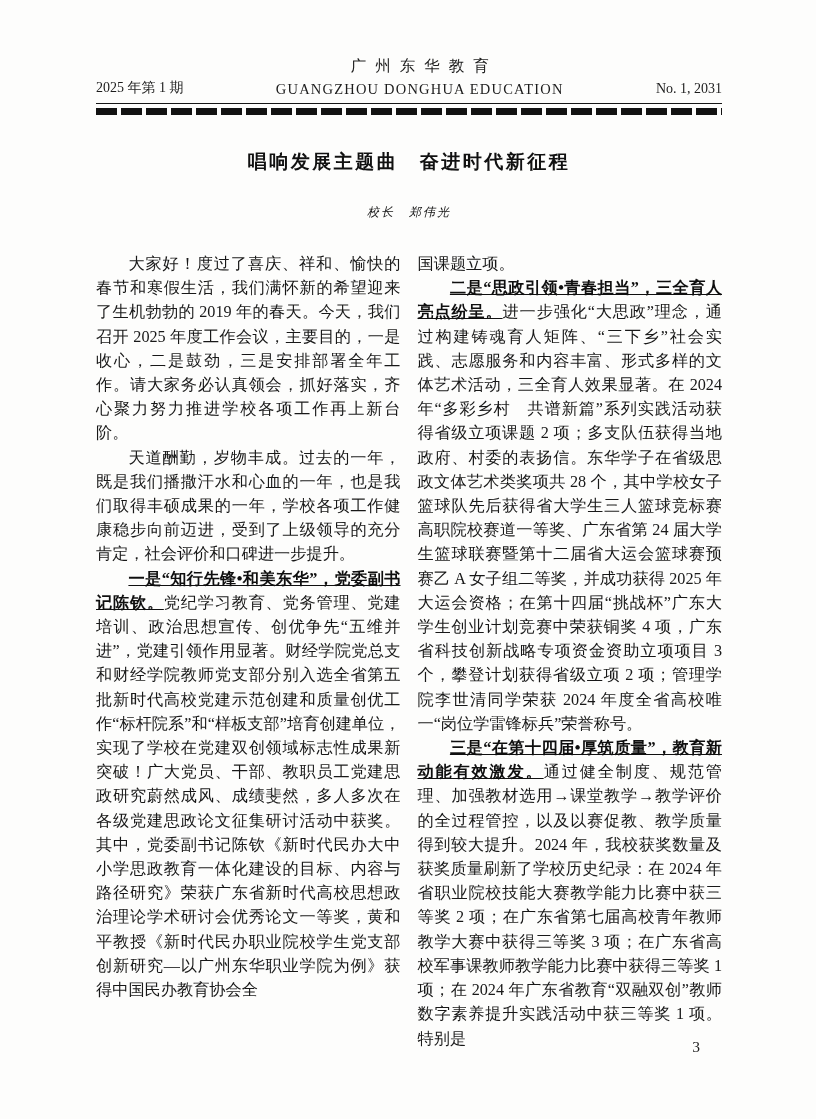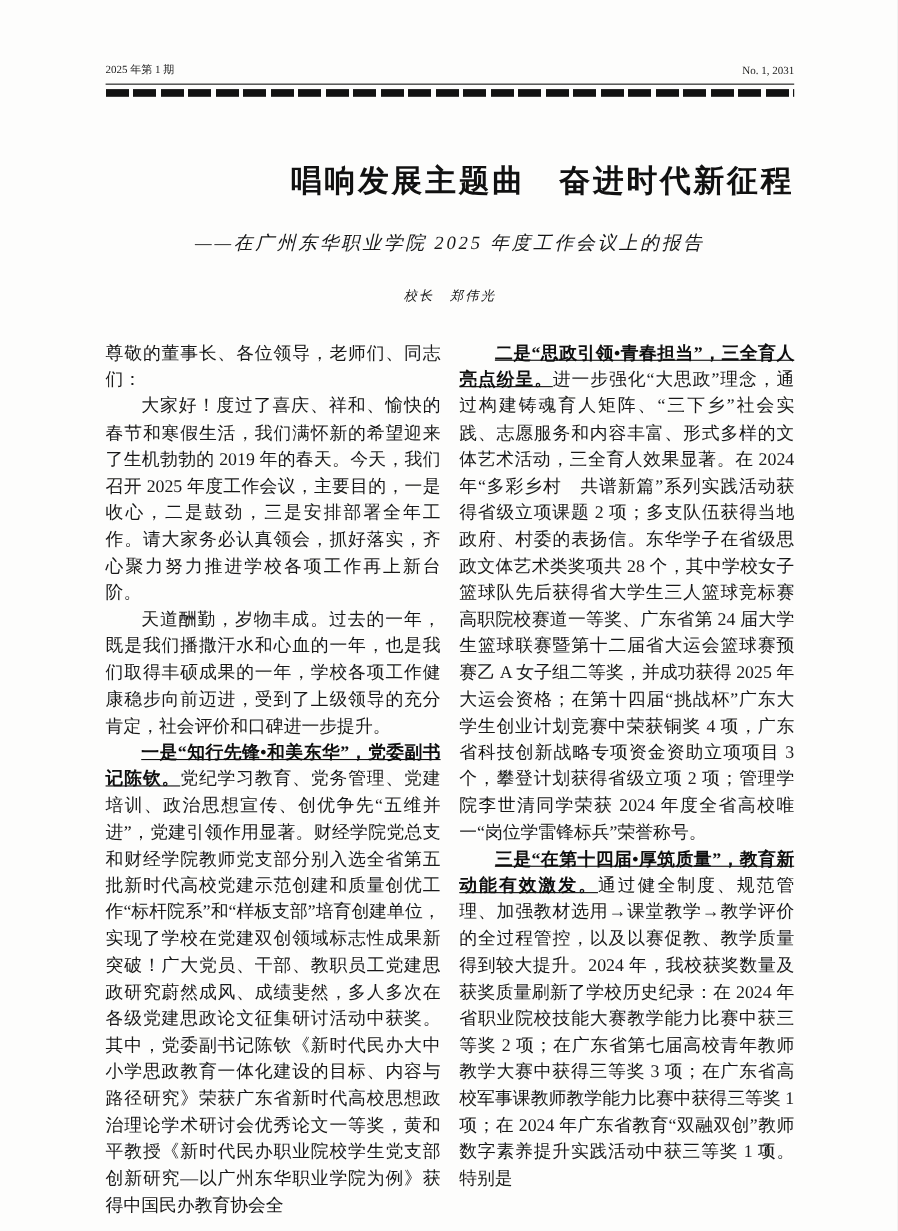--- a/index.html
+++ b/index.html
@@ -16,21 +16,21 @@
     padding: 56px 94px 0 96px;
     overflow: hidden;
   }
   
   .header-row {
     display: flex;
     justify-content: space-between;
     align-items: flex-end;
   }
   .issue {
-    font-size: 10px;
+    font-size: 14px;
     white-space: nowrap;
     padding-bottom: 1px;
   }
   .journal-center { text-align: center; flex: 1; }
   .journal-cn {
     font-size: 15.5px;
     letter-spacing: 9px;
     text-indent: 9px;
   }
   .journal-en {
@@ -43,25 +43,25 @@
     margin-top: 5px;
     border-top: 1.6px solid #161616;
   }
   .thick-rule {
     margin-top: 4px;
     height: 7px;
     background: repeating-linear-gradient(90deg, #121212 0px, #121212 21px, #fdfdfc 21px, #fdfdfc 25px);
   }
   
   .title {
-    margin-top: 58px;
-    text-align: right;
+    margin-top: 34px;
+    text-align: center;
     font-family: "Liberation Sans", "DejaVu Sans", sans-serif;
     font-weight: 700;
-    font-size: 28px;
+    font-size: 19px;
     letter-spacing: 2.5px;
     color: #111;
   }
   .subtitle {
     margin-top: 25px;
     text-align: center;
     font-size: 17px;
     font-style: italic;
     letter-spacing: 2.5px;
     color: #161616;
@@ -107,38 +107,41 @@
   }
 </style>
 </head>
 <body>
 
 <div class="page">
 
   <header>
     <div class="header-row">
       <div class="issue">2025 年第 1 期</div>
+      <div class="journal-center">
+        <div class="journal-cn">广州东华教育</div>
+        <div class="journal-en">GUANGZHOU DONGHUA EDUCATION</div>
+      </div>
       <div class="issue">No. 1, 2031</div>
     </div>
     <div class="thin-rule"></div>
     <div class="thick-rule"></div>
   </header>
 
   <h1 class="title">唱响发展主题曲　奋进时代新征程</h1>
-  <div class="subtitle">——在广州东华职业学院 2025 年度工作会议上的报告</div>
   <div class="author">校长　郑伟光</div>
 
   <main class="columns">
     <div class="col" id="col-left">
-        <p class="para">尊敬的董事长、各位领导，老师们、同志们：</p>
         <p class="para indent">大家好！度过了喜庆、祥和、愉快的春节和寒假生活，我们满怀新的希望迎来了生机勃勃的 2019 年的春天。今天，我们召开 2025 年度工作会议，主要目的，一是收心，二是鼓劲，三是安排部署全年工作。请大家务必认真领会，抓好落实，齐心聚力努力推进学校各项工作再上新台阶。</p>
         <p class="para indent">天道酬勤，岁物丰成。过去的一年，既是我们播撒汗水和心血的一年，也是我们取得丰硕成果的一年，学校各项工作健康稳步向前迈进，受到了上级领导的充分肯定，社会评价和口碑进一步提升。</p>
         <p class="para indent"><strong>一是“知行先锋•和美东华”，党委副书记陈钦。</strong>党纪学习教育、党务管理、党建培训、政治思想宣传、创优争先“五维并进”，党建引领作用显著。财经学院党总支和财经学院教师党支部分别入选全省第五批新时代高校党建示范创建和质量创优工作“标杆院系”和“样板支部”培育创建单位，实现了学校在党建双创领域标志性成果新突破！广大党员、干部、教职员工党建思政研究蔚然成风、成绩斐然，多人多次在各级党建思政论文征集研讨活动中获奖。其中，党委副书记陈钦《新时代民办大中小学思政教育一体化建设的目标、内容与路径研究》荣获广东省新时代高校思想政治理论学术研讨会优秀论文一等奖，黄和平教授《新时代民办职业院校学生党支部创新研究—以广州东华职业学院为例》获得中国民办教育协会全</p>
       </div>
     <div class="col" id="col-right">
+        <p class="para">国课题立项。</p>
         <p class="para indent"><strong>二是“思政引领•青春担当”，三全育人亮点纷呈。</strong>进一步强化“大思政”理念，通过构建铸魂育人矩阵、“三下乡”社会实践、志愿服务和内容丰富、形式多样的文体艺术活动，三全育人效果显著。在 2024 年“多彩乡村　共谱新篇”系列实践活动获得省级立项课题 2 项；多支队伍获得当地政府、村委的表扬信。东华学子在省级思政文体艺术类奖项共 28 个，其中学校女子篮球队先后获得省大学生三人篮球竞标赛高职院校赛道一等奖、广东省第 24 届大学生篮球联赛暨第十二届省大运会篮球赛预赛乙 A 女子组二等奖，并成功获得 2025 年大运会资格；在第十四届“挑战杯”广东大学生创业计划竞赛中荣获铜奖 4 项，广东省科技创新战略专项资金资助立项项目 3 个，攀登计划获得省级立项 2 项；管理学院李世清同学荣获 2024 年度全省高校唯一“岗位学雷锋标兵”荣誉称号。</p>
         <p class="para indent"><strong>三是“在第十四届•厚筑质量”，教育新动能有效激发。</strong>通过健全制度、规范管理、加强教材选用→课堂教学→教学评价的全过程管控，以及以赛促教、教学质量得到较大提升。2024 年，我校获奖数量及获奖质量刷新了学校历史纪录：在 2024 年省职业院校技能大赛教学能力比赛中获三等奖 2 项；在广东省第七届高校青年教师教学大赛中获得三等奖 3 项；在广东省高校军事课教师教学能力比赛中获得三等奖 1 项；在 2024 年广东省教育“双融双创”教师数字素养提升实践活动中获三等奖 1 项。特别是</p>
       </div>
   </main>
 
   <div class="page-number">3</div>
 
 </div>
 
 </body></html>

